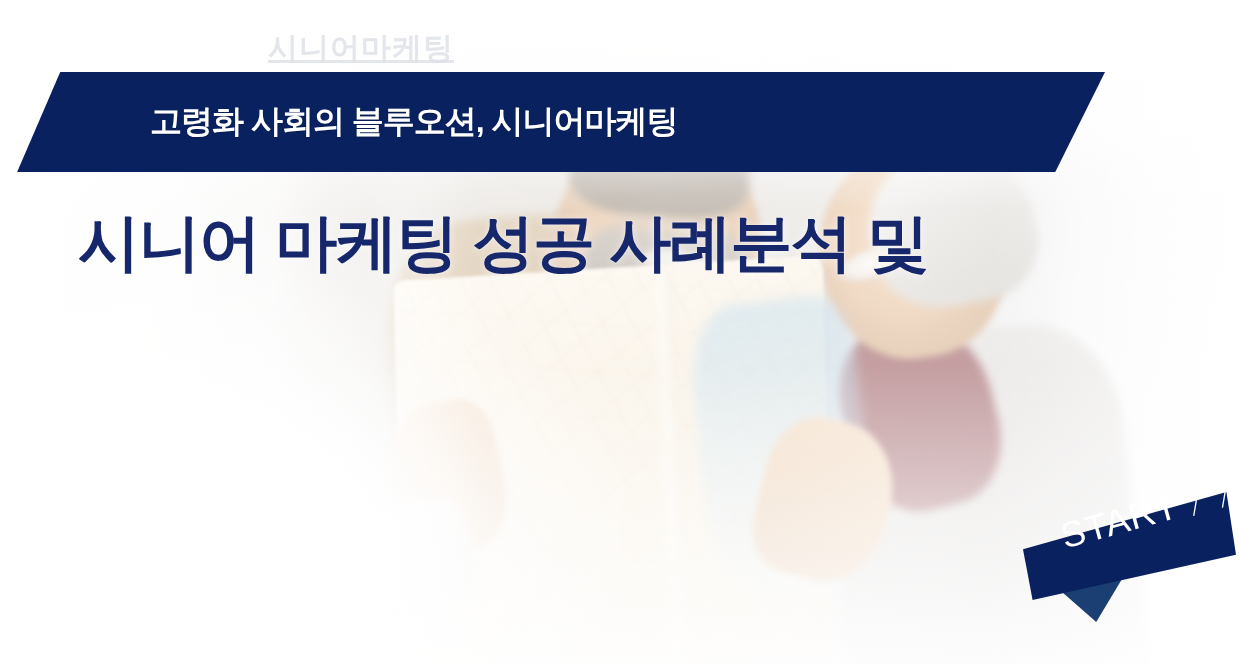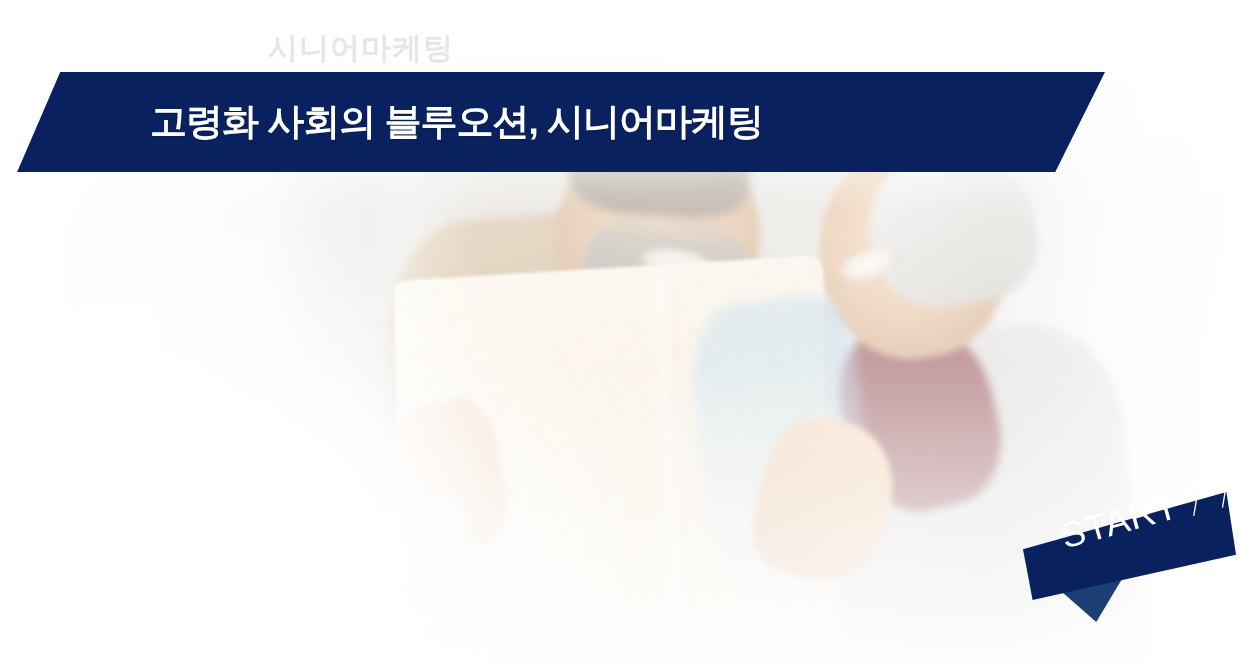--- a/index.html
+++ b/index.html
@@ -265,20 +265,21 @@
   .watermark {
     position: absolute;
     left: 268px; top: 28px;
     font-size: 30px;
     font-weight: 700;
     letter-spacing: 1px;
     color: rgba(222,226,232,.85);
     white-space: nowrap;
     filter: blur(.6px);
     user-select: none;
+    text-decoration: underline;
   }
 
   
   .ribbon {
     position: absolute;
     left: 0; top: 72px;
     width: 1105px; height: 100px;
   }
   .ribbon-shape {
     position: absolute;
@@ -286,21 +287,21 @@
     background: #0a2160;
     clip-path: polygon(5.45% 0%, 100% 0%, 95.5% 100%, 1.55% 100%);
   }
   .ribbon-text {
     position: absolute;
     left: 150px; top: 0;
     height: 100px;
     display: flex;
     align-items: center;
     color: #ffffff;
-    font-size: 37px;
+    font-size: 32px;
     font-weight: 700;
     letter-spacing: -1px;
     white-space: nowrap;
     text-shadow: 0 1px 1px rgba(0,0,0,.18);
   }
 
   
   .headline {
     position: absolute;
     left: 78px; top: 196px;
@@ -399,20 +400,21 @@
   </div>
 
   <div class="watermark">시니어마케팅</div>
 
   <div class="ribbon">
     <div class="ribbon-shape"></div>
     <div class="ribbon-text">고령화 사회의 블루오션, 시니어마케팅</div>
   </div>
 
   <div class="headline">
+    <div class="headline-line">시니어 마케팅 성공 사례분석 및</div>
   </div>
 
   <div class="start-ribbon">
     <div class="start-fold"></div>
     <div class="start-flag"></div>
     <div class="start-label">
       <span>START</span>
       <span class="start-chevrons">〉〉</span>
     </div>
   </div>

